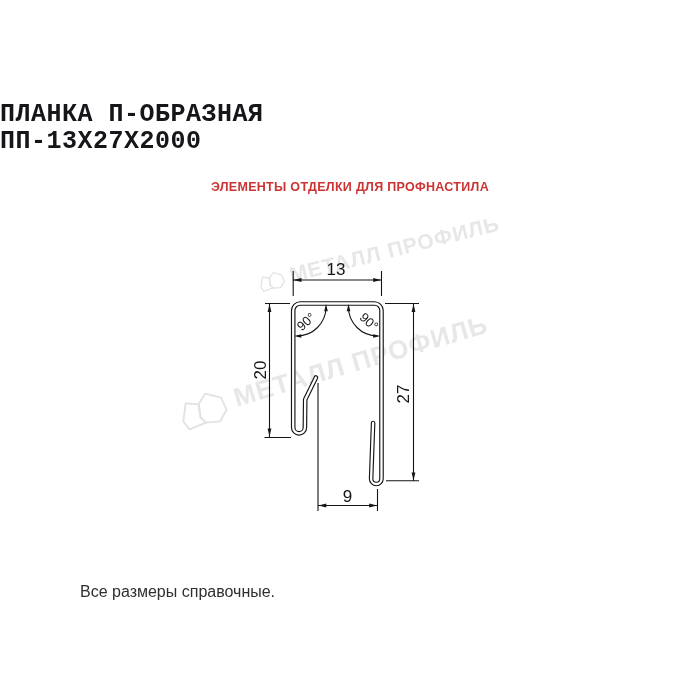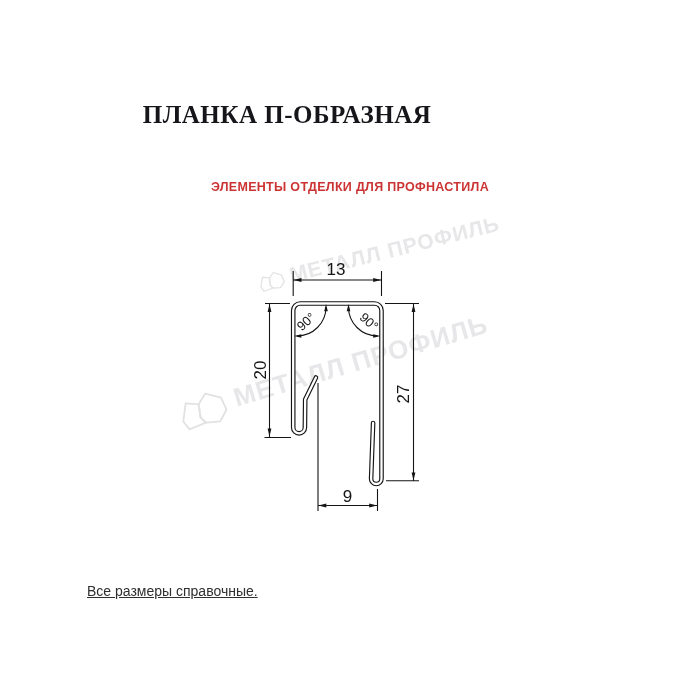--- a/index.html
+++ b/index.html
@@ -3,22 +3,22 @@
 <meta charset="utf-8">
 <style>
   html,body{margin:0;padding:0;}
   body{
     width:700px;height:700px;position:relative;overflow:hidden;
     background:#ffffff;
     font-family:"Liberation Sans",sans-serif;
   }
   .title{
     position:absolute;top:101px;left:0;width:574px;
-    text-align:center;
-    font-family:Liberation Serif, serif;
+    text-align:left;
+    font-family:Liberation Mono, monospace;
     font-weight:700;font-size:25px;line-height:27px;
     letter-spacing:0.5px;color:#15151a;
   }
   .subtitle{
     position:absolute;top:164px;left:0;width:700px;
     text-align:center;
     font-weight:700;font-size:12.5px;letter-spacing:0.3px;
     color:#cc3333;
     margin-top:16px;
   }
@@ -38,22 +38,22 @@
   .drawing-svg{position:absolute;left:0;top:0;z-index:2;}
   .dim-text{
     font-family:"Liberation Sans",sans-serif;
     font-size:17px;fill:#151515;
   }
   .angle-text{
     font-family:"Liberation Sans",sans-serif;
     font-size:13px;fill:#151515;
   }
   .footer{
-    position:absolute;left:87px;top:584px;z-index:2;
-    font-size:14px;line-height:15px;color:#2f2f2f;text-decoration:underline;
+    position:absolute;left:80px;top:584px;z-index:2;
+    font-size:16px;line-height:15px;color:#2f2f2f;
   }
 </style>
 </head>
 <body>
 
 <div class="watermark wm-upper">
   <svg width="30" height="24" viewBox="0 0 60 48">
     <g fill="none" stroke="#e2e2e4" stroke-width="2.5" stroke-linejoin="round">
       <polygon points="8,32 16,14 29,19 27,33 31,40 12,42"></polygon>
       <polygon points="29,19 39,10 54,19 56,33 46,43 31,40 27,33"></polygon>
@@ -66,20 +66,21 @@
     <g fill="none" stroke="#e2e2e4" stroke-width="2" stroke-linejoin="round">
       <polygon points="8,32 16,14 29,19 27,33 31,40 12,42"></polygon>
       <polygon points="29,19 39,10 54,19 56,33 46,43 31,40 27,33"></polygon>
     </g>
   </svg>
   <span>МЕТАЛЛ ПРОФИЛЬ</span>
 </div>
 
 <div class="title">
   <div>ПЛАНКА П-ОБРАЗНАЯ</div>
+  <div>ПП-13Х27Х2000</div>
 </div>
 <div class="subtitle">ЭЛЕМЕНТЫ ОТДЕЛКИ ДЛЯ ПРОФНАСТИЛА</div>
 
 <svg class="drawing-svg" width="700" height="700" viewBox="0 0 700 700">
 
   <g>
     <path d="M 316,377.5 L 305.2,399.5 L 304.9,427.5
              A 5.85,5.85 0 0 1 293.2,427.5
              L 293.2,310.5 A 7,7 0 0 1 300.2,303.5
              L 374.5,303.5 A 7,7 0 0 1 381.5,310.5

